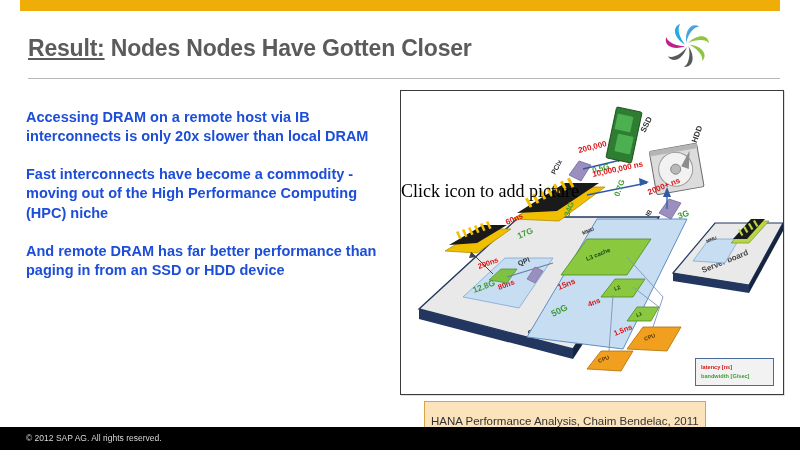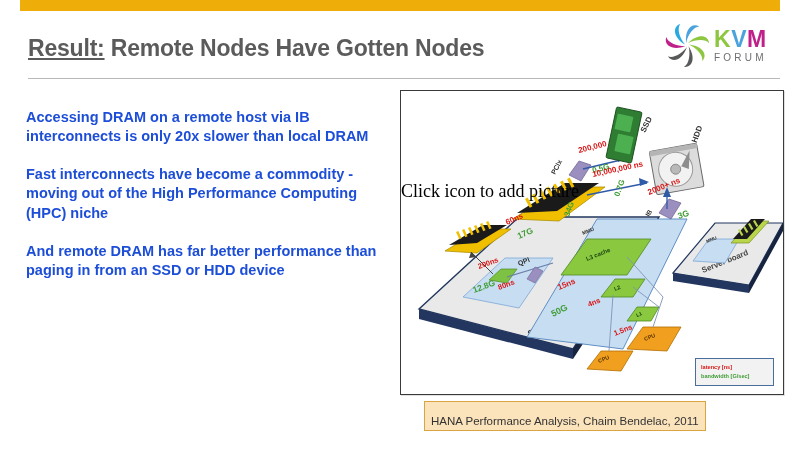--- a/index.html
+++ b/index.html
@@ -197,21 +197,21 @@
 </style>
 </head>
 <body>
 
 <div class="slide">
 
   <div class="top-bar"></div>
 
   <div class="title-wrap">
     <div class="title">
-      <span class="lead">Result:</span><span> Remote Nodes Have Gotten Nodes</span>
+      <span class="lead">Result:</span><span> Nodes Nodes Have Gotten Closer</span>
     </div>
   </div>
   <div class="title-rule"></div>
 
   <div class="logo">
     <svg class="logo-mark" viewBox="0 0 100 100">
       <g transform="translate(50,50)">
         <g transform="rotate(0)">
           <path d="M2,-4 C24,-26 46,-22 48,-4 C40,-14 18,-12 2,-4 Z" fill="#8dc63f"></path>
         </g>
@@ -228,26 +228,20 @@
           <path d="M2,-4 C24,-26 46,-22 48,-4 C40,-14 18,-12 2,-4 Z" fill="#c0208a"></path>
         </g>
         <g transform="rotate(257)">
           <path d="M2,-4 C24,-26 46,-22 48,-4 C40,-14 18,-12 2,-4 Z" fill="#27aae1"></path>
         </g>
         <g transform="rotate(308.4)">
           <path d="M2,-4 C24,-26 46,-22 48,-4 C40,-14 18,-12 2,-4 Z" fill="#4ba3dd"></path>
         </g>
       </g>
     </svg>
-    <div class="logo-text">
-      <div class="logo-kvm">
-        <span class="k">K</span><span class="v">V</span><span class="m">M</span>
-      </div>
-      <div class="logo-forum">FORUM</div>
-    </div>
   </div>
 
   <div class="body-text">
     <div class="para">Accessing DRAM on a remote host via IB interconnects is only 20x slower than local DRAM</div>
     <div class="para">Fast interconnects have become a commodity - moving out of the High Performance Computing (HPC) niche</div>
     <div class="para">And remote DRAM has far better performance than paging in from an SSD or HDD device</div>
   </div>
 
   <div class="pic-frame">
     <div class="pic-inner">
@@ -412,14 +406,17 @@
 
       <div class="legend">
         <div class="lat">latency [ns]</div>
         <div class="bw">bandwidth [G/sec]</div>
       </div>
     </div>
   </div>
 
   <div class="caption">HANA Performance Analysis, Chaim Bendelac, 2011</div>
 
+  <div class="footer">
+    <div class="footer-text">© 2012 SAP AG. All rights reserved.</div>
+  </div>
 
 </div>
 
 </body></html>

